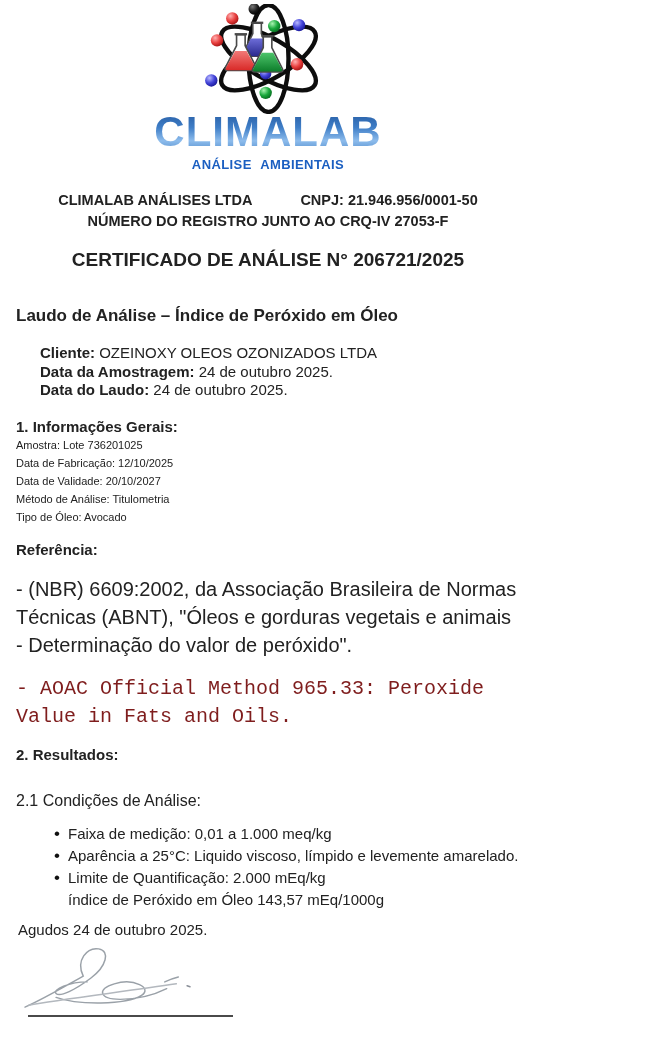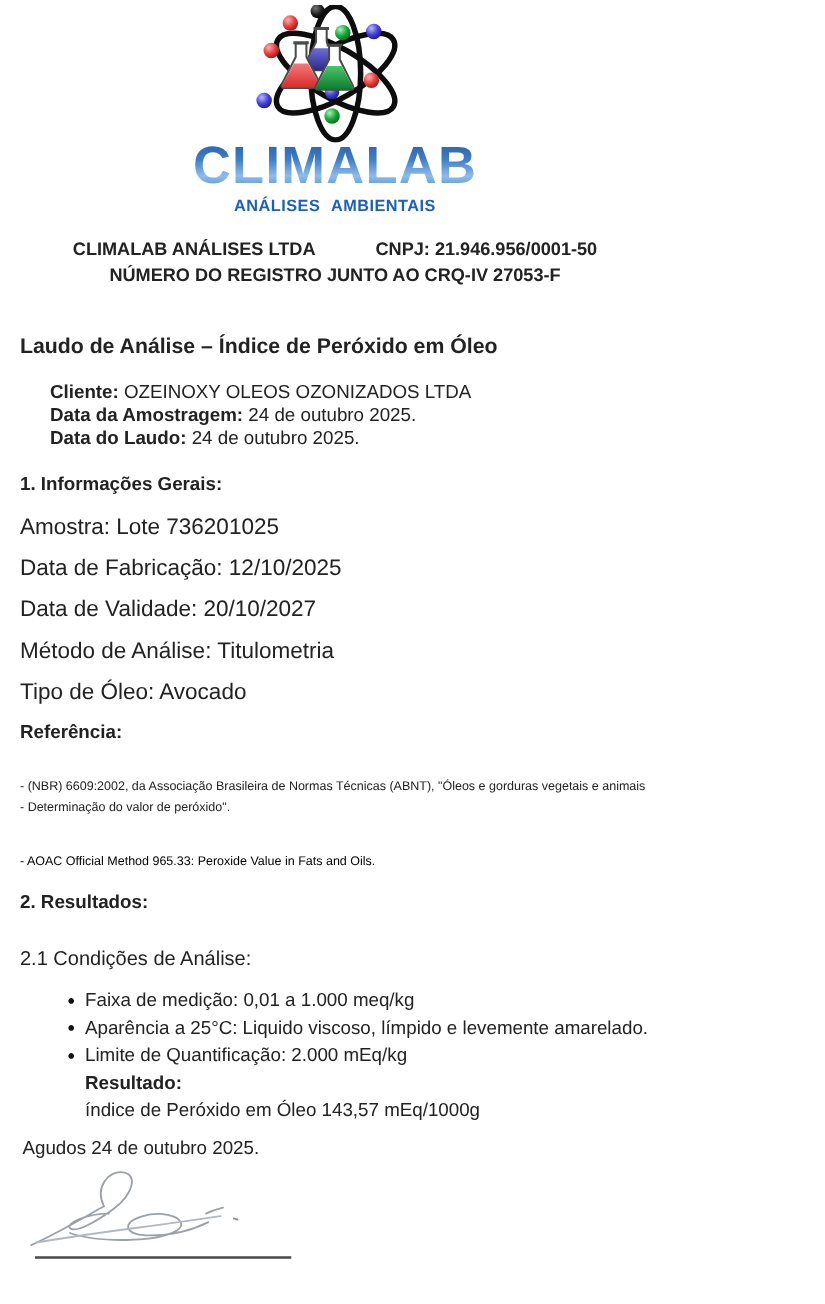--- a/index.html
+++ b/index.html
@@ -32,24 +32,24 @@
   .cert-title { margin-top:17px; text-align:center; font-weight:700; font-size:19px; line-height:22px; }
 
   
   .report-title { margin-top:35px; font-weight:700; font-size:17px; line-height:20px; }
   .client-block { margin-top:18px; font-size:15px; line-height:18.5px;margin-left:24px; }
   .lbl { font-weight:700; }
   .lbl::after { content:" "; }
 
   .sec-heading { margin-top:15px; font-weight:700; font-size:15px; line-height:18px; }
   .sec-heading.first { margin-top:18px; }
-  .info-item { margin-top:15px; font-size:18px; line-height:18px; }
-
-  .para { margin-top:26px; font-size:10px; line-height:17px; }
-  .para.gray { color:#000000; }
+  .info-item { font-size:11px; line-height:18px; }
+
+  .para { margin-top:16px; font-size:20px; line-height:28px; }
+  .para.gray { color:#7f1d1d;font-family:Liberation Mono, monospace; }
 
   .sub-heading { margin-top:28px; font-size:16px; line-height:18px; }
 
   .bullet-block { margin-top:13px; font-size:15px; }
   .bullet-row { position:relative; padding-left:52px; line-height:22px; }
   .bullet-row::before {
     content:"\2022"; position:absolute; left:38px; top:0;
     font-size:17px; line-height:22px; color:#111;
   }
   .indent-row { padding-left:52px; line-height:22px; }
@@ -132,31 +132,32 @@
       <g stroke="#4a4a4a" stroke-width="1.7" stroke-linejoin="round">
         <path d="M69.5,34 h9 v11.5 l11,22 q1.8,3.5 -2.2,3.5 h-26.6 q-4,0 -2.2,-3.5 l11,-22 z" fill="#ffffff"></path>
         <path d="M68,51 h12 l9,17 q1.6,2.6 -1.8,2.6 h-26.4 q-3.4,0 -1.8,-2.6 z" fill="url(#liqGreen)" stroke="none"></path>
         <path d="M67.5,33.5 h13" stroke-width="2.4" fill="none"></path>
       </g>
 
       <circle cx="72" cy="93" r="6.5" fill="url(#gGreen)"></circle>
     </svg>
 
     <div class="brand">CLIMALAB</div>
-    <div class="tagline">ANÁLISES AMBIENTAIS</div>
+    <div class="tagline">ANÁLISE AMBIENTAIS</div>
   </div>
 
   <div class="corp-header">
     <div class="corp-line1">
       <span>CLIMALAB ANÁLISES LTDA</span>
       <span>CNPJ: 21.946.956/0001-50</span>
     </div>
     <div class="corp-line2">NÚMERO DO REGISTRO JUNTO AO CRQ-IV 27053-F</div>
   </div>
 
+  <div class="cert-title">CERTIFICADO DE ANÁLISE N° 206721/2025</div>
 
   <div class="report-title">Laudo de Análise – Índice de Peróxido em Óleo</div>
 
   <div class="client-block">
     <div>
       <span class="lbl">Cliente:</span><span>OZEINOXY OLEOS OZONIZADOS LTDA</span>
     </div>
     <div>
       <span class="lbl">Data da Amostragem:</span><span>24 de outubro 2025.</span>
     </div>
@@ -176,21 +177,20 @@
   <div class="para">- (NBR) 6609:2002, da Associação Brasileira de Normas Técnicas (ABNT), "Óleos e gorduras vegetais e animais - Determinação do valor de peróxido".</div>
   <div class="para gray">- AOAC Official Method 965.33: Peroxide Value in Fats and Oils.</div>
 
   <div class="sec-heading">2. Resultados:</div>
   <div class="sub-heading">2.1 Condições de Análise:</div>
 
   <div class="bullet-block">
     <div class="bullet-row">Faixa de medição: 0,01 a 1.000 meq/kg</div>
     <div class="bullet-row">Aparência a 25°C: Liquido viscoso, límpido e levemente amarelado.</div>
     <div class="bullet-row">Limite de Quantificação: 2.000 mEq/kg</div>
-    <div class="indent-row bold">Resultado:</div>
     <div class="indent-row">índice de Peróxido em Óleo 143,57 mEq/1000g</div>
   </div>
 
   <div class="place-date">Agudos 24 de outubro 2025.</div>
 
   <div class="sig-wrap">
     <svg width="215" height="66" viewBox="0 0 215 68" xmlns="http://www.w3.org/2000/svg" fill="none" stroke="#9aa1a8" stroke-width="1.5" stroke-linecap="round">
       <path d="M6,64 C28,54 48,42 66,32 C58,16 70,2 82,4 C94,6 90,22 74,34 C58,46 42,54 38,50 C34,46 52,38 70,38"></path>
       <path d="M38,54 C60,62 110,62 126,52 C138,44 118,34 98,40 C80,45 82,56 104,56 C126,56 142,50 152,45"></path>
       <path d="M10,62 C40,56 110,48 162,40" stroke="#b3b8be"></path>

